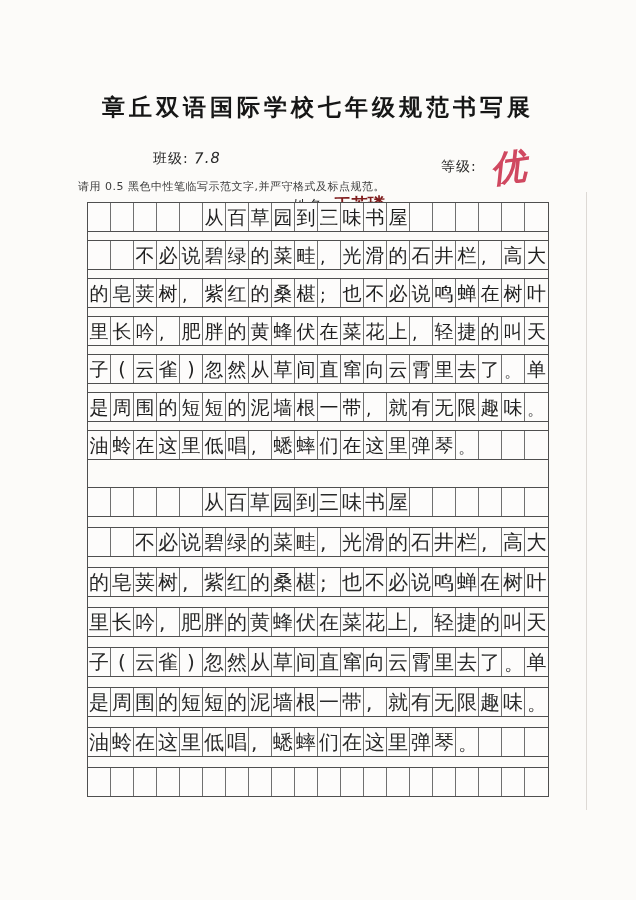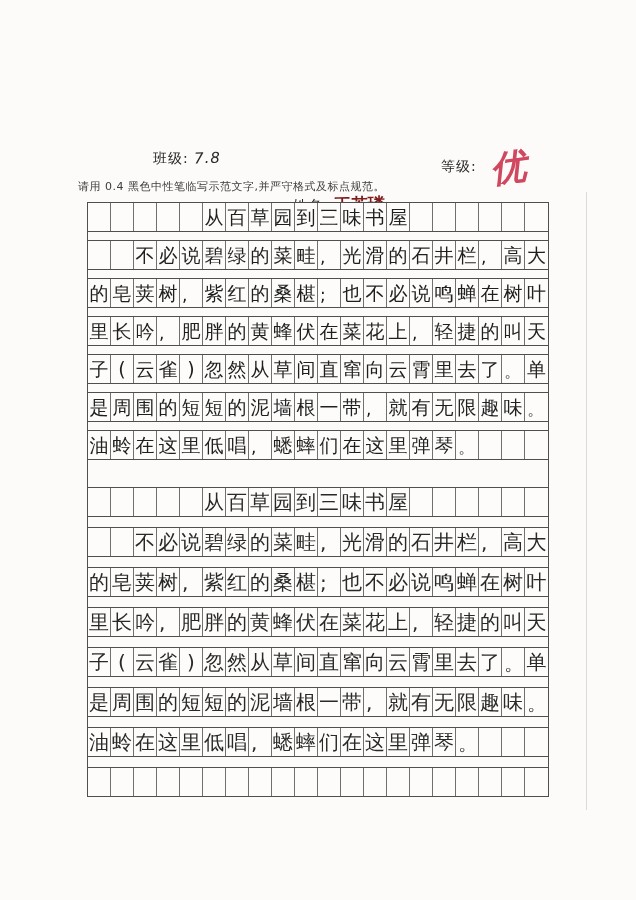--- a/index.html
+++ b/index.html
@@ -79,37 +79,38 @@
   .scan-line{
     position:absolute;left:586px;top:192px;width:1px;height:618px;
     background:#ddd9d5;
   }
 </style>
 </head>
 <body>
 
 <div class="sheet">
 
+  <h1 class="page-title">章丘双语国际学校七年级规范书写展</h1>
 
   <div class="meta">
     <span class="field field-class">
       <span class="lbl">班级:</span>
       <span class="hand-small">7.8</span>
     </span>
     <span class="field field-name">
       <span class="lbl">姓名:</span>
       <span class="hand-name">王若璘</span>
     </span>
     <span class="field field-grade">
       <span class="lbl">等级:</span>
       <span class="grade-red">优</span>
     </span>
   </div>
 
-  <div class="instruction">请用 0.4 黑色中性笔临写示范文字,并严守格式及标点规范。</div>
+  <div class="instruction">请用 0.5 黑色中性笔临写示范文字,并严守格式及标点规范。</div>
 
   <div class="grid">
     <div class="section section-model">
         <div class="strip">
           <div class="cell punct"></div>
           <div class="cell punct"></div>
           <div class="cell punct"></div>
           <div class="cell punct"></div>
           <div class="cell punct"></div>
           <div class="cell">从</div>

